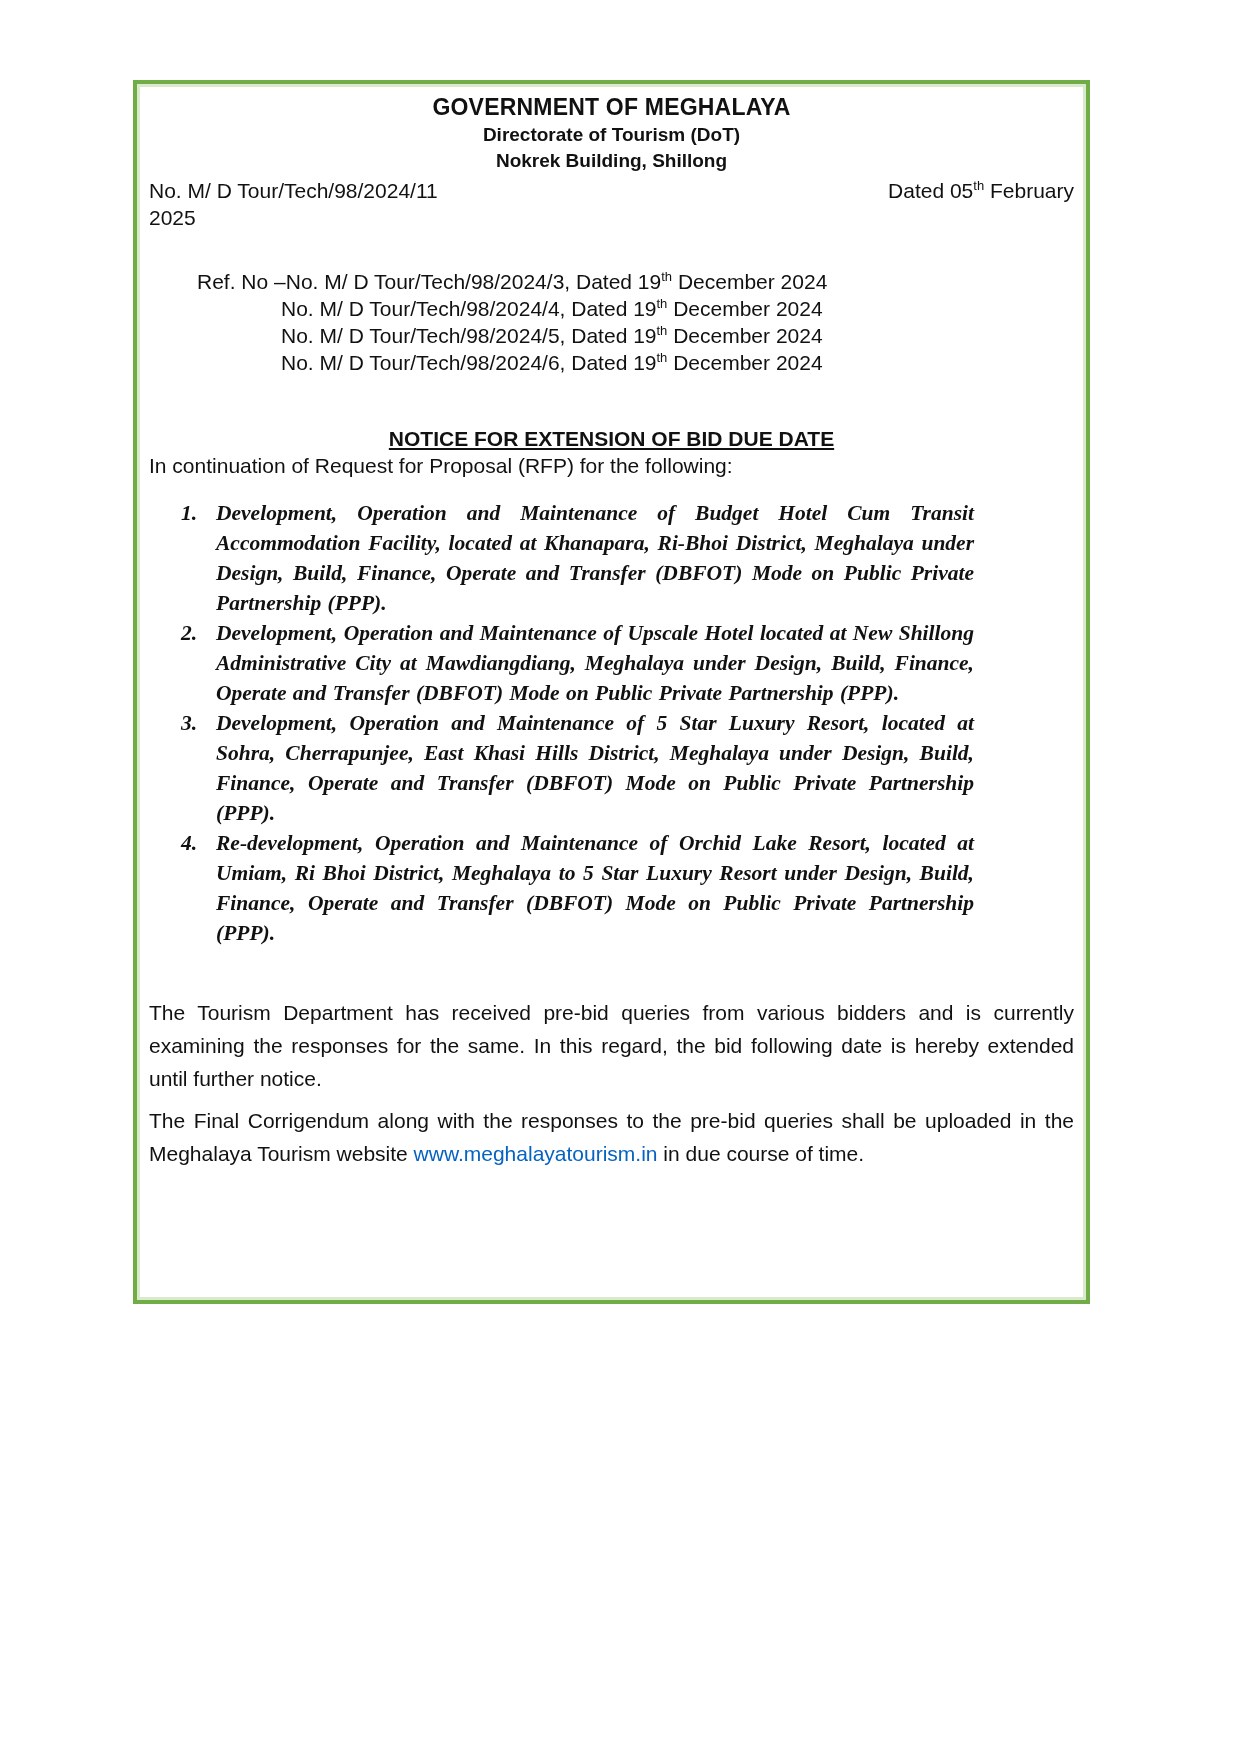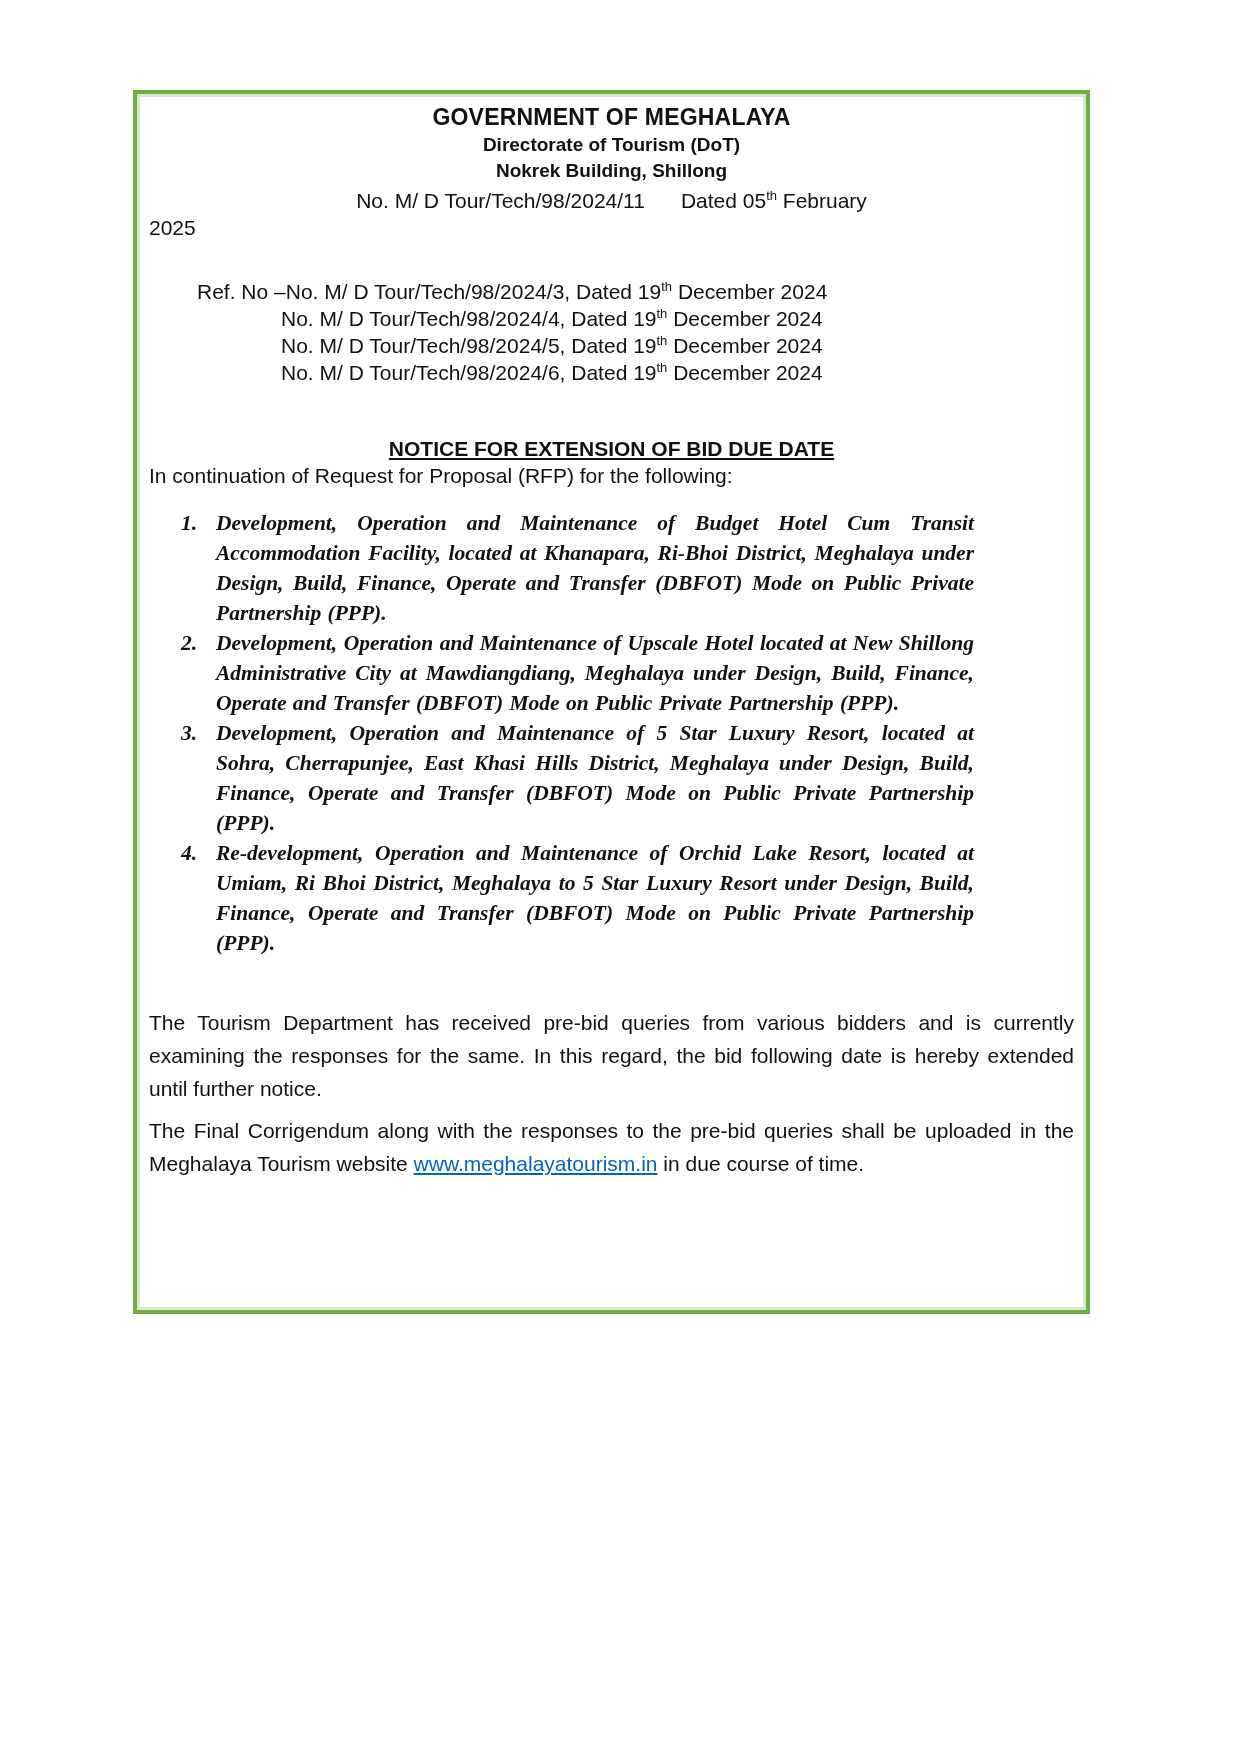--- a/index.html
+++ b/index.html
@@ -9,33 +9,33 @@
   }
   html,body{margin:0;padding:0;background:#ffffff;}
   body{
     width:1241px;height:1755px;
     font-family:"Liberation Sans",sans-serif;
     color:#111;
     position:relative;
   }
   .doc-box{
     position:absolute;
-    left:133px;top:90px;
+    left:133px;top:80px;
     width:957px;height:1224px;
     box-sizing:border-box;
     border:4px solid var(--border-green);
     box-shadow:inset 0 0 0 3px var(--border-green-light);
     padding:8px 12px 0 12px;
     overflow:hidden;
   }
   .hdr{text-align:center;font-weight:bold;}
   .hdr-org{font-size:23px;line-height:30px;letter-spacing:.2px;}
   .hdr-sub{font-size:19px;line-height:26px;}
   .no-row{
-    display:flex;justify-content:center;align-items:baseline;
+    display:flex;justify-content:space-between;align-items:baseline;
     font-size:21px;line-height:27px;margin-top:3px;gap:36px;
   }
   .year-line{font-size:21px;line-height:27px;}
   sup{font-size:13px;line-height:0;vertical-align:super;}
   .ref-block{margin-top:37px;font-size:21px;line-height:27px;margin-left:48px;}
   .ref-line{white-space:nowrap;}
   .ref-label{display:inline-block;}
   .ref-cont{padding-left:84px;}
   .notice-title{
     margin-top:49px;
@@ -53,21 +53,21 @@
     font-size:21.5px;line-height:30px;
   }
   .rfp-num{flex:none;width:35px;margin-left:32px;}
   .rfp-text{flex:1;text-align:justify;word-spacing:1px;}
   .body-para{
     text-align:justify;
     font-size:21px;line-height:33px;
   }
   .para1{margin-top:48px;}
   .para2{margin-top:9px;}
-  .web-link{color:var(--link-blue);text-decoration:underline;cursor:pointer;}
+  .web-link{color:var(--link-blue);cursor:pointer;}
 </style>
 </head>
 <body>
 
 <div class="page">
   <div class="doc-box">
 
     <div class="hdr">
       <div class="hdr-org">GOVERNMENT OF MEGHALAYA</div>
       <div class="hdr-sub">Directorate of Tourism (DoT)</div>

